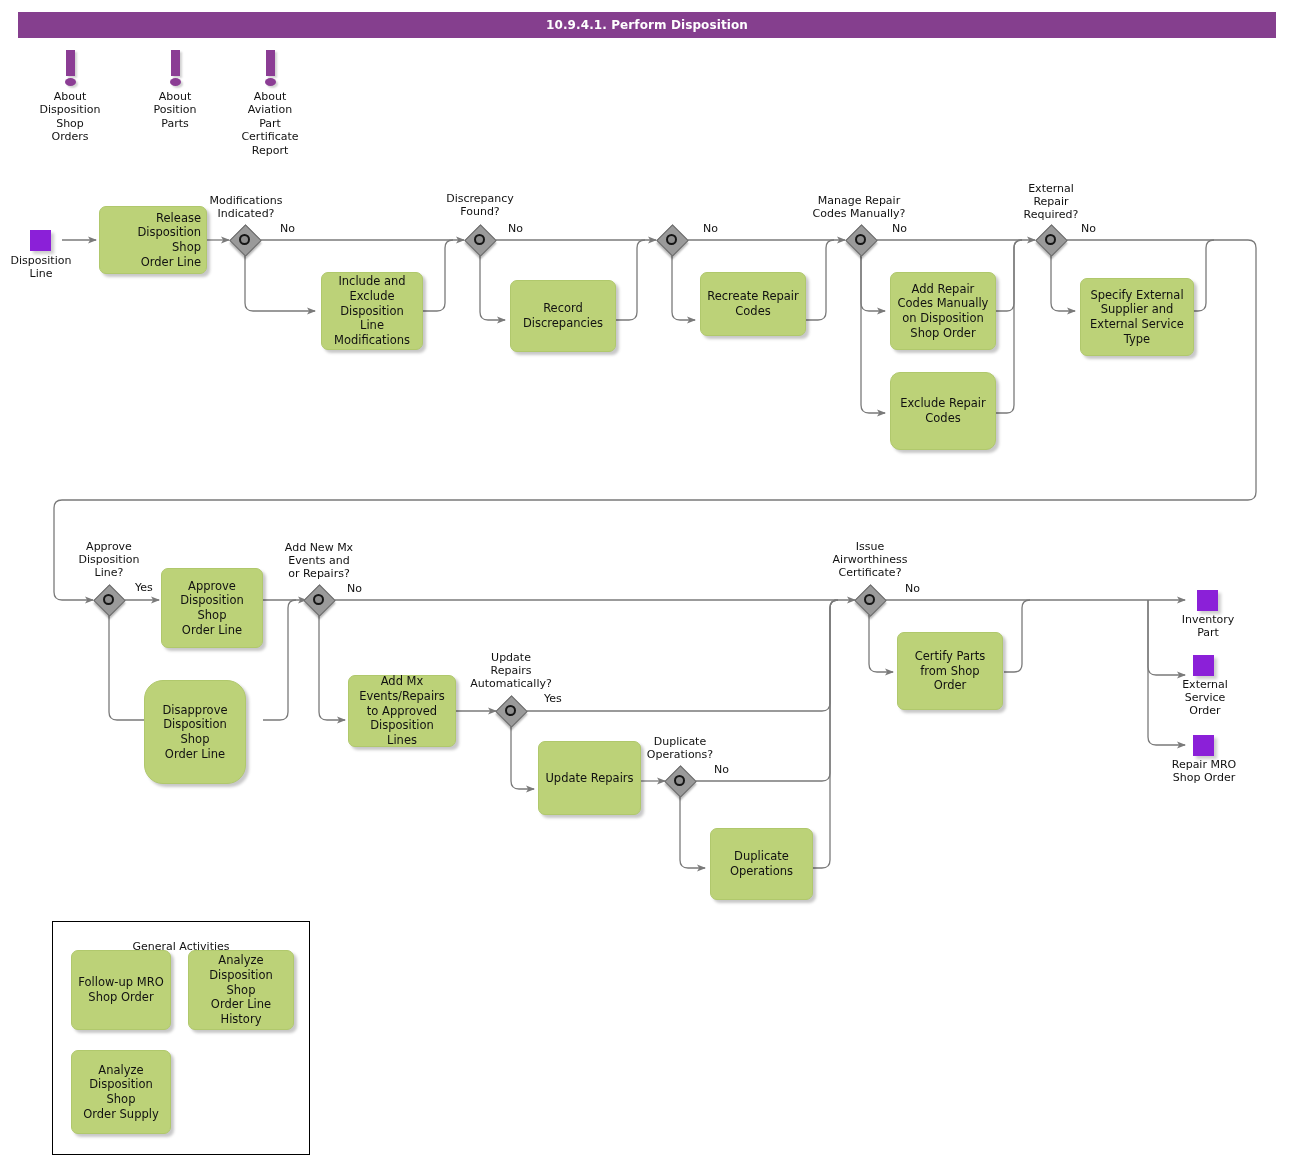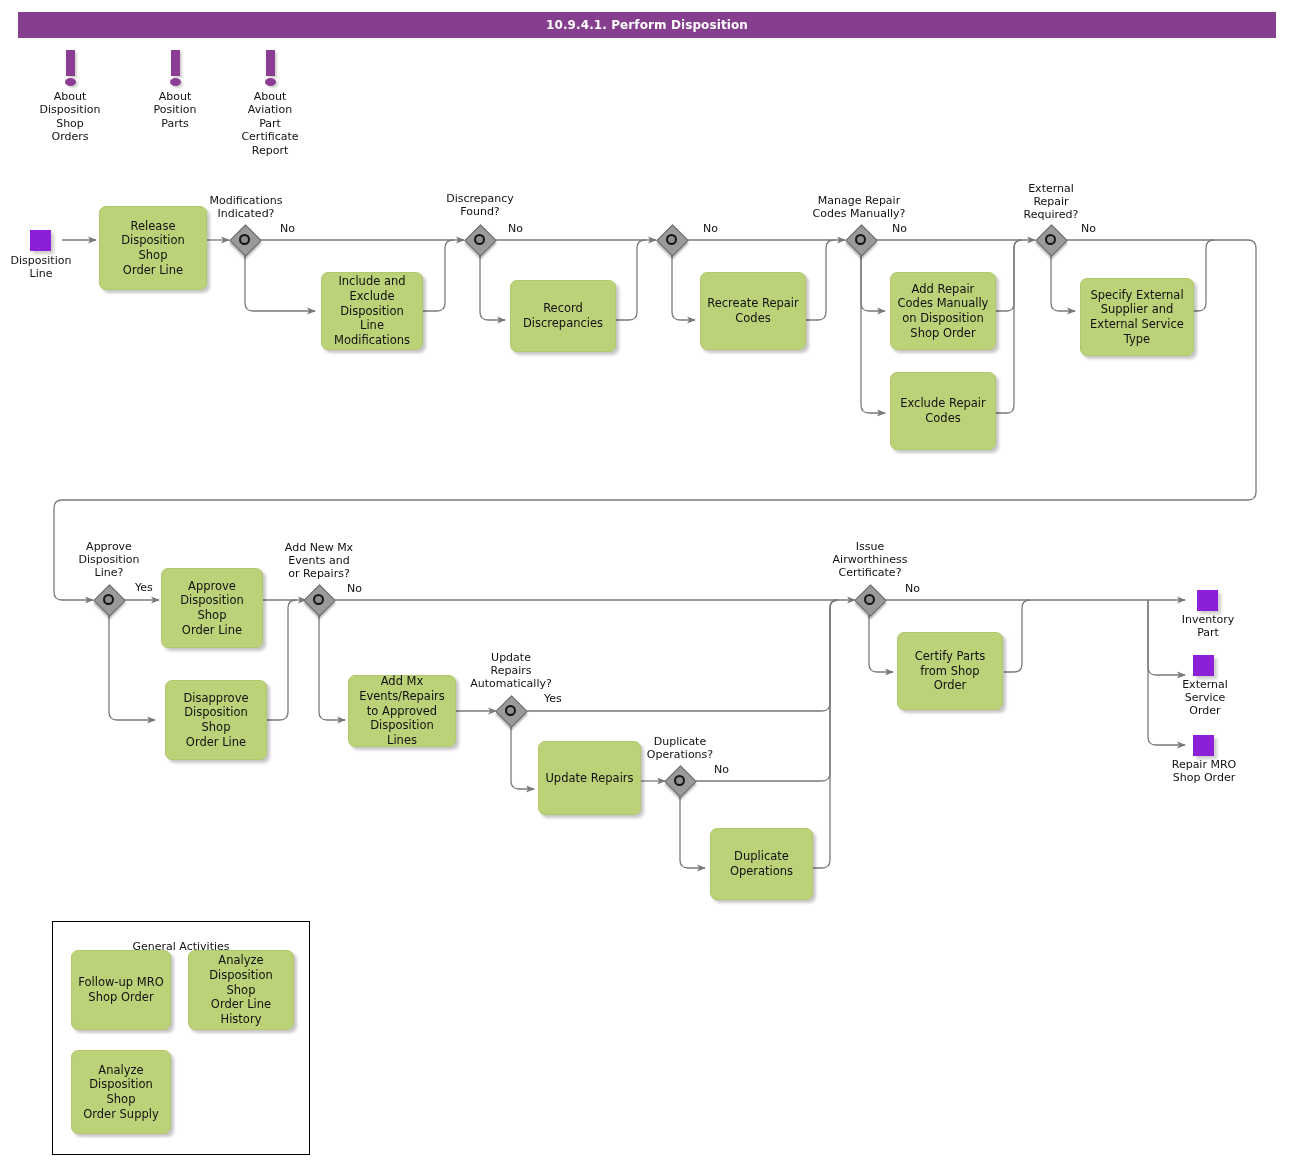--- a/index.html
+++ b/index.html
@@ -273,51 +273,51 @@
 Aviation
 Part
 Certificate
 Report</div>
   </div>
 
   <div class="evt" style="left:30px; top:230px;"></div>
   <div class="evt-label" style="left:0px; top:254px; width:82px;">Disposition
 Line</div>
 
-  <div class="task" style="left:99px; top:206px; width:108px; height:84px;">
+  <div class="task" style="left:99px; top:206px; width:108px; height:68px;text-align:right;">
     <span style="white-space:pre-line">Release
 Disposition Shop
 Order Line</span>
   </div>
 
   <div class="task" style="left:321px; top:272px; width:102px; height:78px;">
     <span style="white-space:pre-line">Include and
 Exclude
 Disposition Line
 Modifications</span>
   </div>
 
   <div class="task" style="left:510px; top:280px; width:106px; height:72px;">
     <span style="white-space:pre-line">Record
 Discrepancies</span>
   </div>
 
-  <div class="task" style="left:700px; top:272px; width:106px; height:78px;">
+  <div class="task" style="left:700px; top:272px; width:106px; height:64px;">
     <span style="white-space:pre-line">Recreate Repair
 Codes</span>
   </div>
 
   <div class="task" style="left:890px; top:272px; width:106px; height:78px;">
     <span style="white-space:pre-line">Add Repair
 Codes Manually
 on Disposition
 Shop Order</span>
   </div>
 
-  <div class="task" style="left:890px; top:372px; width:106px; height:78px;">
+  <div class="task" style="left:890px; top:372px; width:106px; height:78px;border-radius:10px;">
     <span style="white-space:pre-line">Exclude Repair
 Codes</span>
   </div>
 
   <div class="task" style="left:1080px; top:278px; width:114px; height:78px;">
     <span style="white-space:pre-line">Specify External
 Supplier and
 External Service
 Type</span>
   </div>
@@ -360,21 +360,21 @@
 Repair
 Required?</div>
   <div class="flow-label" style="left:1081px; top:222px;">No</div>
 
   <div class="task" style="left:161px; top:568px; width:102px; height:80px;">
     <span style="white-space:pre-line">Approve
 Disposition Shop
 Order Line</span>
   </div>
 
-  <div class="task" style="left:165px; top:680px; width:102px; height:80px;">
+  <div class="task" style="left:144px; top:680px; width:102px; height:104px;border-radius:19px;">
     <span style="white-space:pre-line">Disapprove
 Disposition Shop
 Order Line</span>
   </div>
 
   <div class="task" style="left:348px; top:675px; width:108px; height:72px;">
     <span style="white-space:pre-line">Add Mx
 Events/Repairs
 to Approved
 Disposition Lines</span>

